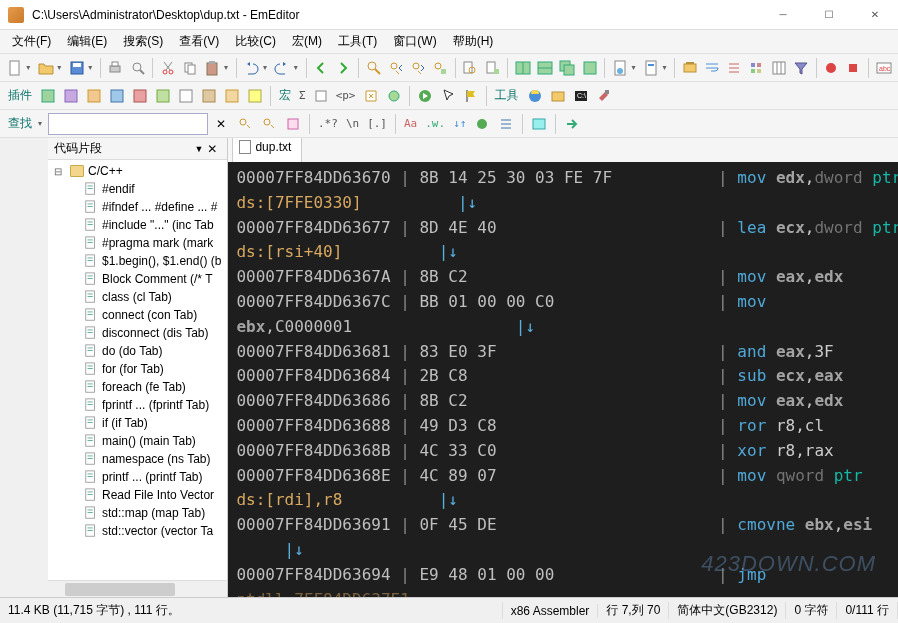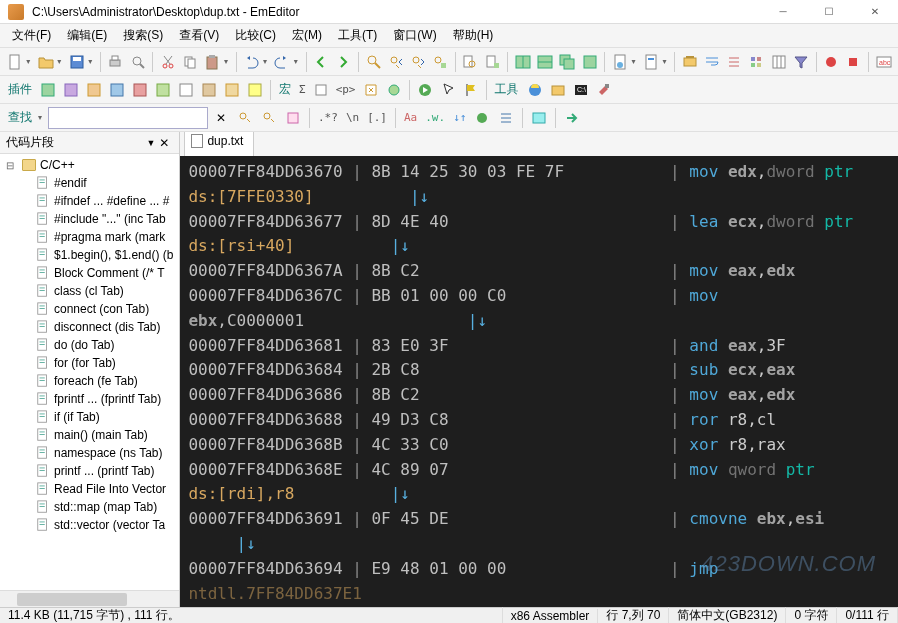--- a/index.html
+++ b/index.html
@@ -1,19 +1,19 @@
 <!DOCTYPE html>
 <html><head>
 <meta charset="utf-8">
 <style>
 * { margin: 0; padding: 0; box-sizing: border-box; }
 body { font-family: "Segoe UI", Tahoma, sans-serif; font-size: 12px; background: #f0f0f0; width: 898px; height: 623px; overflow: hidden; display: flex; flex-direction: column; }
 
 
-.titlebar { height: 24px; background: #fff; display: flex; align-items: center; border-bottom: 1px solid #ddd; }
+.titlebar { height: 30px; background: #fff; display: flex; align-items: center; border-bottom: 1px solid #ddd; }
 .titlebar .app-icon { width: 16px; height: 16px; margin: 0 8px; background: linear-gradient(135deg,#e89b4c,#c97a2a); border-radius: 2px; }
 .titlebar .title { flex: 1; font-size: 12px; color: #000; }
 .titlebar .win-btns { display: flex; }
 .titlebar .win-btn { width: 46px; height: 30px; display: flex; align-items: center; justify-content: center; font-family: "Segoe MDL2 Assets", sans-serif; font-size: 10px; color: #555; }
 
 
 .menubar { height: 24px; background: #f5f5f5; display: flex; align-items: center; padding: 0 4px; border-bottom: 1px solid #e0e0e0; }
 .menubar .menu-item { padding: 2px 8px; font-size: 12px; }
 
 
@@ -26,21 +26,21 @@
 .tb-text { font-size: 11px; padding: 0 3px; color: #555; font-family: monospace; }
 
 
 .findbar { height: 28px; background: #f5f5f5; display: flex; align-items: center; padding: 2px 4px; border-bottom: 1px solid #e0e0e0; gap: 2px; }
 .find-input { width: 160px; height: 22px; border: 1px solid #aac; background: #fff; padding: 0 4px; font-size: 12px; }
 
 
 .main { flex: 1; display: flex; overflow: hidden; }
 
 
-.snippets { width: 210px; background: #fff; border-right: 1px solid #ccc; display: flex; flex-direction: column; }
+.snippets { width: 210px; background: #fff; border-right: 1px solid #ccc; display: flex; flex-direction: column; margin-left: 48px; }
 .snippets-header { height: 22px; background: #f5f5f5; border-bottom: 1px solid #ddd; display: flex; align-items: center; padding: 0 6px; }
 .snippets-header .title { flex: 1; font-size: 12px; }
 .snippets-header .close-x { font-size: 12px; padding: 0 4px; cursor: pointer; }
 .snippets-tree { flex: 1; overflow: auto; padding: 2px; }
 .tree-folder { display: flex; align-items: center; padding: 2px 4px; gap: 4px; }
 .tree-folder .expand { width: 12px; font-size: 10px; color: #666; }
 .tree-folder .folder-icon { width: 14px; height: 12px; background: #f3d68b; border: 1px solid #c9a94a; border-radius: 1px; }
 .tree-item { display: flex; padding: 2px 4px 2px 34px; gap: 4px; white-space: nowrap; }
 .tree-item .snip-icon { width: 14px; height: 14px; display: flex; align-items: center; justify-content: center; }
 .tree-item .snip-icon svg { width: 14px; height: 14px; }
@@ -57,21 +57,21 @@
 .c-pipe { color: #888; }
 .c-hex { color: #bfbfbf; }
 .c-op { color: #4fa8d8; margin-top: 12px; }
 .c-reg { color: #a3a3a3; font-weight: bold; }
 .c-kw { color: #737373; }
 .c-ptr { color: #14b8a6; }
 .c-mem { color: #d8a860; }
 .c-arrow { color: #58b0e0; }
 
 
-.statusbar { height: 16px; background: #f0f0f0; border-top: 1px solid #ccc; display: flex; align-items: center; font-size: 12px; }
+.statusbar { height: 26px; background: #f0f0f0; border-top: 1px solid #ccc; display: flex; align-items: center; font-size: 12px; }
 .status-cell { padding: 0 8px; border-right: 1px solid #ddd; }
 .status-cell.flex { flex: 1; }
 
 
 .watermark { position: absolute; right: 22px; bottom: 46px; font-family: Impact, sans-serif; font-size: 22px; color: rgba(100,140,180,0.45); letter-spacing: 1px; pointer-events: none; font-style: italic; }
 </style>
 </head>
 <body>
 
 <div class="titlebar">

